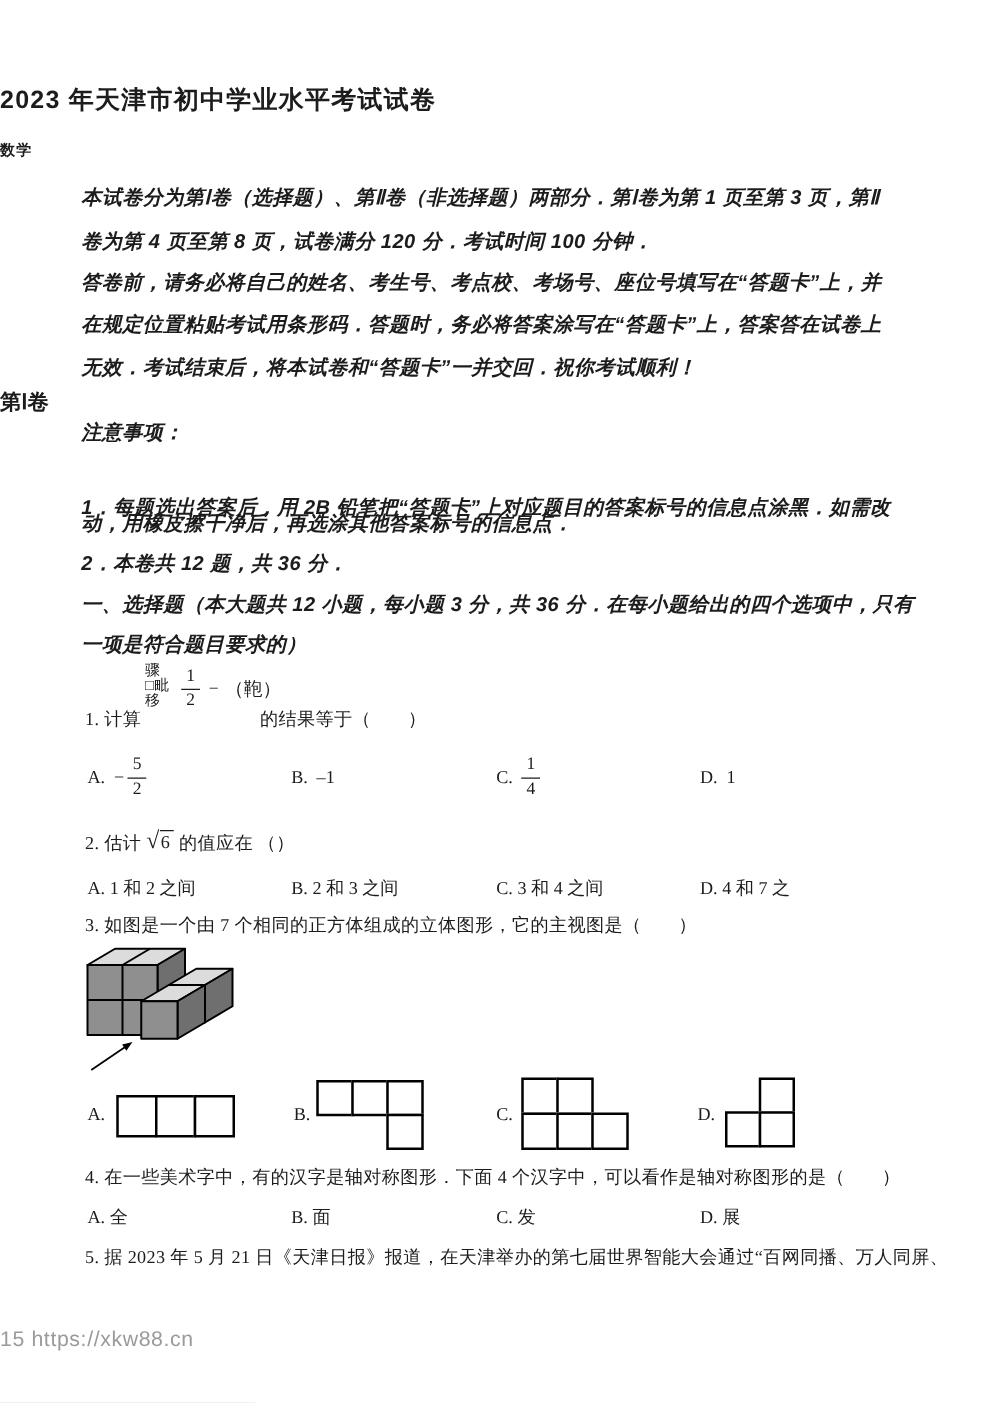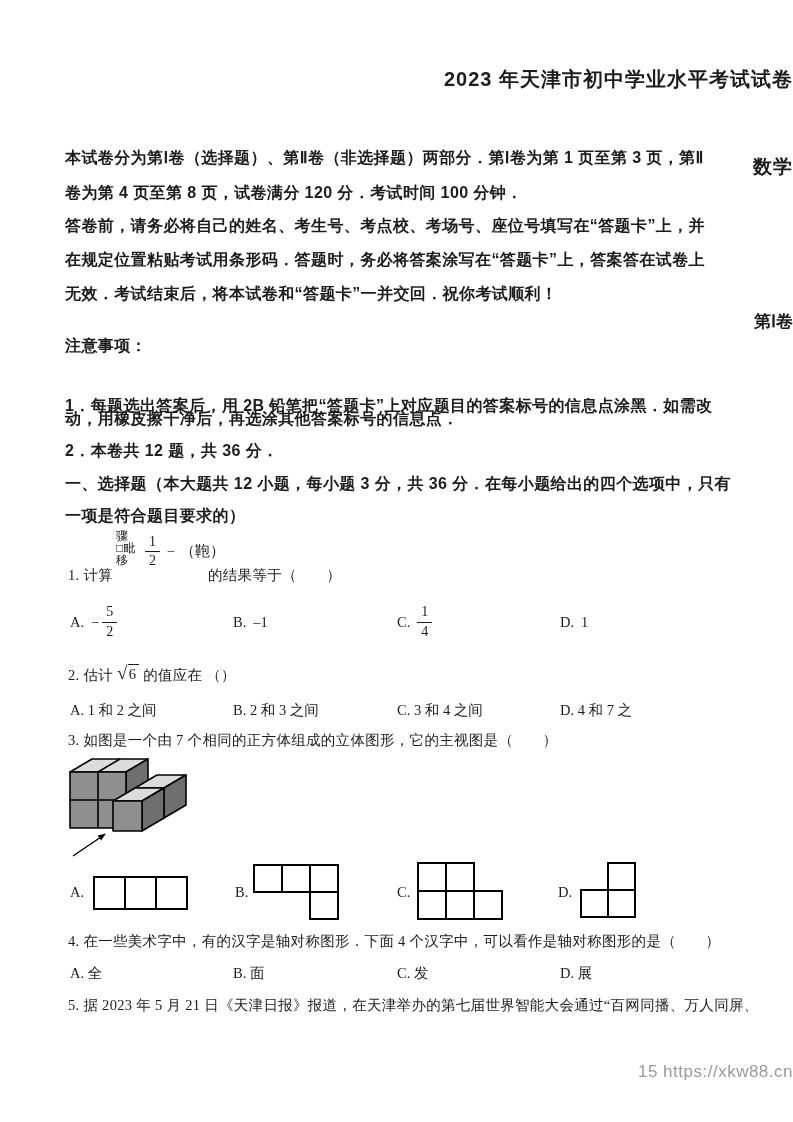--- a/index.html
+++ b/index.html
@@ -3,24 +3,24 @@
 <meta charset="utf-8">
 <style>
   html,body { margin:0; padding:0; background:#e8e8e8; }
   .page {
     position:relative; width:793px; height:1122px; margin:0 auto;
     background:#ffffff; color:#1c1c1c; overflow:hidden;
     font-family:"Liberation Serif", serif;
   }
   .abs { position:absolute; white-space:nowrap; }
   .bold { font-family:"Liberation Sans", sans-serif; font-weight:700; }
-  .center { left:0; width:100%; text-align:right; }
+  .center { left:0; width:100%; text-align:left; }
   .h-title { font-size:20px; letter-spacing:1px; }
-  .h-sub { font-size:19px; letter-spacing:1px;margin-top:42px; }
-  .b16 { font-size:16px; letter-spacing:0.4px; }
+  .h-sub { font-size:12px; letter-spacing:1px; }
+  .b16 { font-size:16px; letter-spacing:0.4px;font-style:italic; }
   .q { font-size:14.5px; letter-spacing:0.3px; }
   .opt-row { position:absolute; left:0; width:100%; height:24px; }
   .opt { position:absolute; display:inline-flex; align-items:center; gap:7px; font-size:14.5px; }
   .opt-tall { height:46px; }
   .frac { display:inline-block; text-align:center; font-size:14px; line-height:1.15; vertical-align:middle; }
   .frac .num { display:block; border-bottom:1.4px solid #1c1c1c; padding:0 4px 1px 4px; }
   .frac .den { display:block; padding-top:1px; }
   .sqrt { display:inline-flex; align-items:flex-start; }
   .sqrt .rad { font-size:19px; line-height:1; transform:translateY(-1px); }
   .sqrt .radicand { border-top:1.5px solid #1c1c1c; font-size:14.5px; padding:1px 3px 0 1px; }

